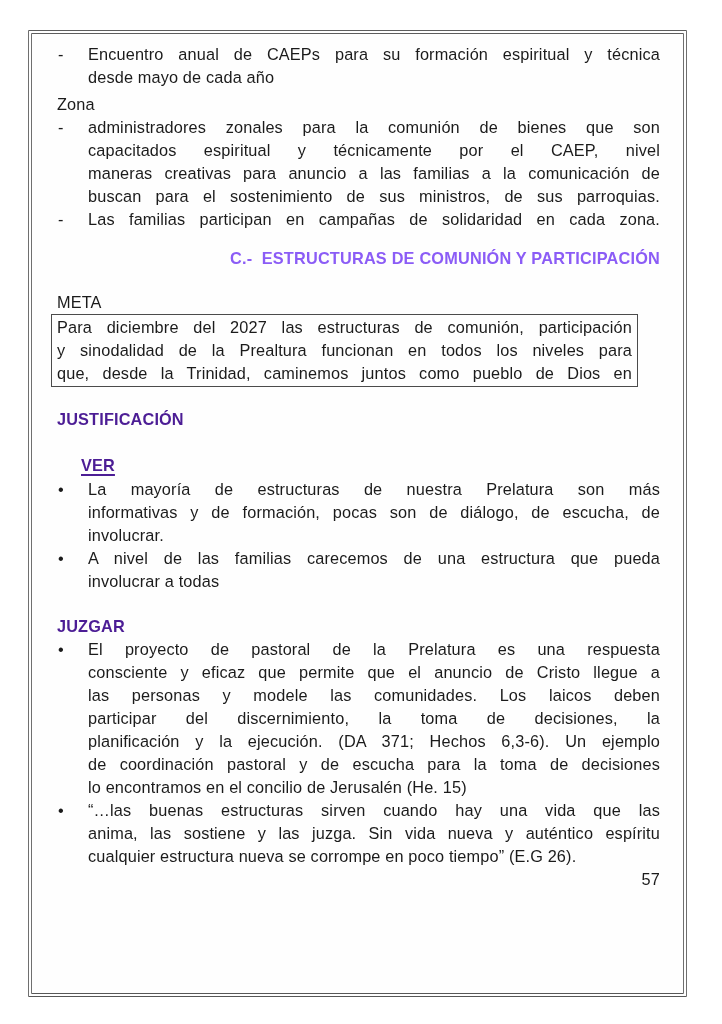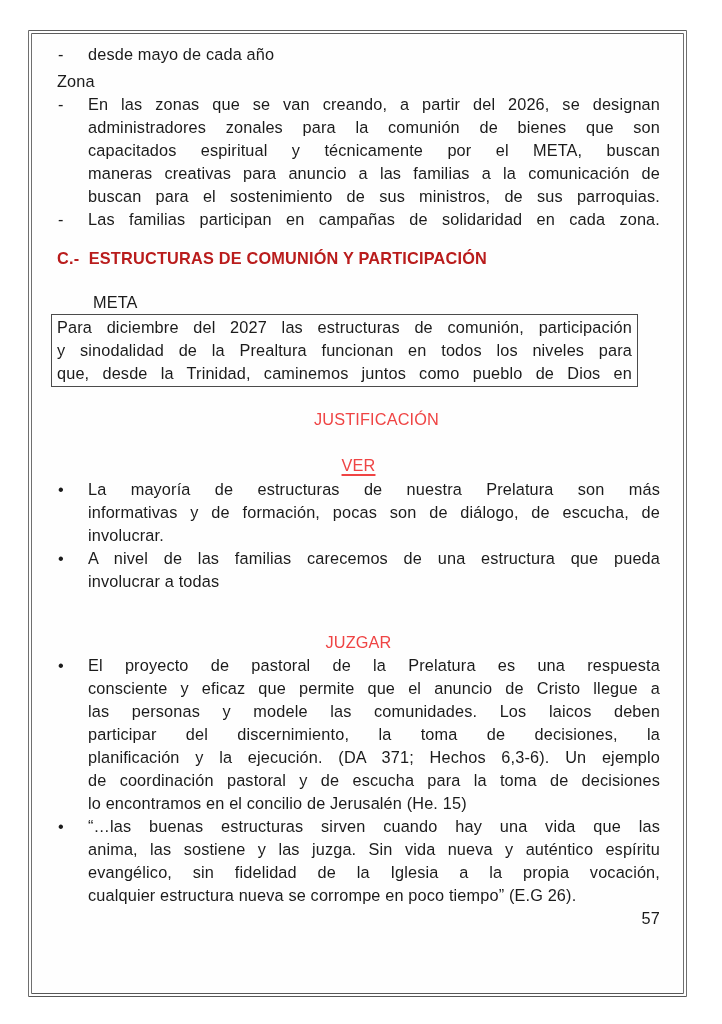--- a/index.html
+++ b/index.html
@@ -18,62 +18,62 @@
     background:#fefefe;
     padding:9px 23px 20px 25px;
   }
   .ln{line-height:23px;white-space:normal;}
   .j{text-align:justify;text-align-last:justify;}
   .item{position:relative;padding-left:31px;}
   .marker{position:absolute;left:1px;top:0;line-height:23px;}
   .plain{line-height:23px;}
   .gap19{margin-top:4px;}
   .gap16{margin-top:16px;}
-  .gap21{margin-top:21px;margin-left:36px;}
-  .gap22{margin-top:38px;}
-  .gap23{margin-top:23px;}
+  .gap21{margin-top:21px;}
+  .gap22{margin-top:22px;}
+  .gap23{margin-top:23px;margin-left:24px;}
   .gap1{margin-top:1px;}
   .heading{
-    font-weight:bold;color:#b91c1c;text-align:left;line-height:23px;
+    font-weight:bold;color:#8b5cf6;text-align:right;line-height:23px;
     white-space:pre-wrap;letter-spacing:0.2px;
   }
   .meta-box{
     box-sizing:border-box;
     margin:0 22px 0 -6px;
     border:1px solid #4b4b4b;
     padding:1px 5px;
   }
-  .bold-label{font-weight:normal;color:#ef4444;line-height:23px;text-align:center;}
+  .bold-label{font-weight:bold;color:#4c1d95;line-height:23px;}
   .underlined{
     text-decoration:underline;
     text-decoration-thickness:1.5px;
     text-underline-offset:3px;
   }
   .page-num{line-height:23px;text-align:right;}
 </style>
 </head>
 <body>
 
 <div class="frame">
 
   <div class="item">
     <span class="marker">-</span>
     <div>
+      <div class="ln j">Encuentro anual de CAEPs para su formación espiritual y técnica</div>
       <div class="ln">desde mayo de cada año</div>
     </div>
   </div>
 
   <div class="plain gap19">Zona</div>
 
   <div class="item">
     <span class="marker">-</span>
     <div>
-      <div class="ln j">En las zonas que se van creando, a partir del 2026, se designan</div>
       <div class="ln j">administradores zonales para la comunión de bienes que son</div>
-      <div class="ln j">capacitados espiritual y técnicamente por el META, buscan</div>
+      <div class="ln j">capacitados espiritual y técnicamente por el CAEP, nivel</div>
       <div class="ln j">maneras creativas para anuncio a las familias a la comunicación de</div>
       <div class="ln j">buscan para el sostenimiento de sus ministros, de sus parroquias.</div>
     </div>
   </div>
 
   <div class="item">
     <span class="marker">-</span>
     <div>
       <div class="ln j">Las familias participan en campañas de solidaridad en cada zona.</div>
     </div>
@@ -124,20 +124,19 @@
       <div class="ln j">de coordinación pastoral y de escucha para la toma de decisiones</div>
       <div class="ln">lo encontramos en el concilio de Jerusalén (He. 15)</div>
     </div>
   </div>
 
   <div class="item">
     <span class="marker">•</span>
     <div>
       <div class="ln j">“…las buenas estructuras sirven cuando hay una vida que las</div>
       <div class="ln j">anima, las sostiene y las juzga. Sin vida nueva y auténtico espíritu</div>
-      <div class="ln j">evangélico, sin fidelidad de la Iglesia a la propia vocación,</div>
       <div class="ln">cualquier estructura nueva se corrompe en poco tiempo” (E.G 26).</div>
     </div>
   </div>
 
   <div class="page-num">57</div>
 
 </div>
 
 </body></html>

